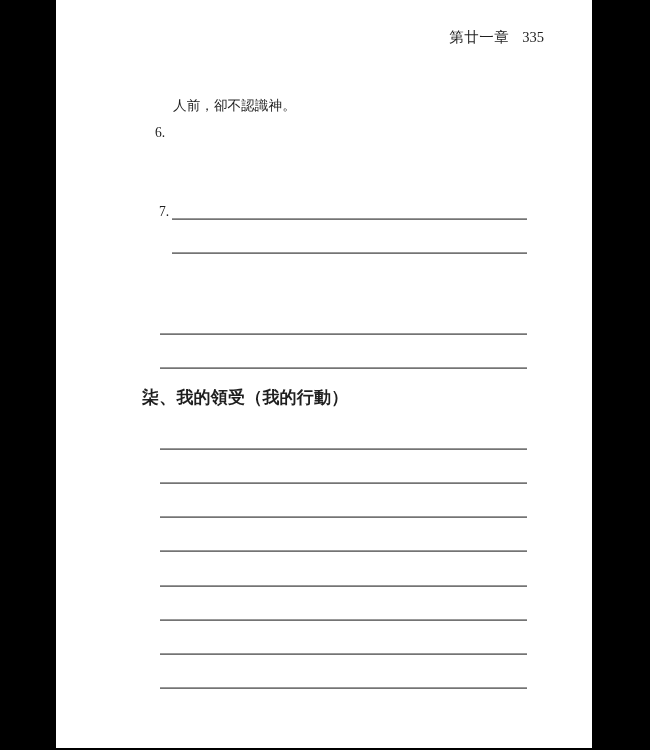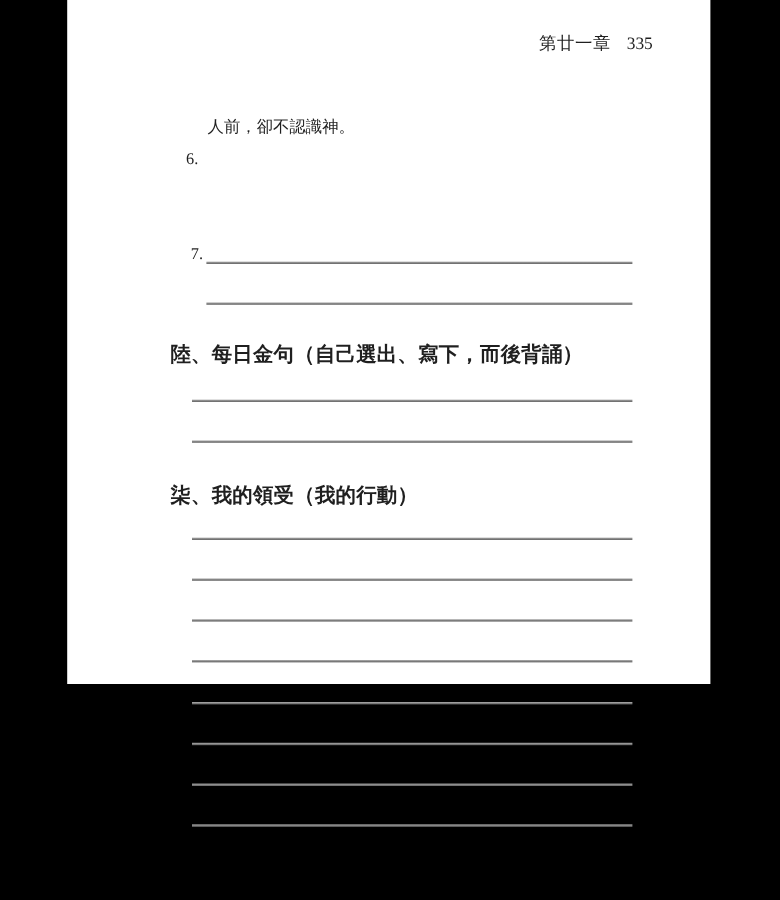--- a/index.html
+++ b/index.html
@@ -13,21 +13,21 @@
   body {
     position:relative;
     background: var(--surround);
     overflow:hidden;
     font-family: "Liberation Serif", "DejaVu Serif", serif;
     color: var(--text);
   }
   .page {
     position:absolute;
     left:56px; top:0;
-    width:536px; height:570px;
+    width:536px; height:748px;
     background: var(--page-bg);
   }
   .running-head {
     position:absolute;
     top:29px; right:48px;
     font-size:14.5px;
     line-height:16px;
     letter-spacing:0.5px;
     white-space:nowrap;
   }
@@ -45,21 +45,21 @@
   .heading {
     position:absolute;
     left:86px;
     font-size:17px;
     font-weight:bold;
     line-height:1.2;
     white-space:nowrap;
     letter-spacing:0.2px;
   }
   .heading-liu { top:286px; }
-  .heading-qi  { top:403px; }
+  .heading-qi  { top:388px; }
   .rules { position:absolute; height:1px; }
   .rules-item7 { left:116px; top:218px; width:355px; }
   .rules-liu   { left:104px; top:333px; width:367px; }
   .rules-qi    { left:104px; top:448px; width:367px; }
   .rule {
     position:absolute;
     left:0; width:100%; height:2px;
     background: linear-gradient(to bottom, #b2b2b2 0%, var(--rule) 55%, #6a6a6a 100%);
   }
 </style>
@@ -77,21 +77,20 @@
   <div class="bodytext item6-num">6.</div>
 
 
   <div class="bodytext item7-num">7.</div>
 
   <div class="rules rules-item7">
       <div class="rule" style="top: 0px;"></div>
       <div class="rule" style="top: 33.5px;"></div>
     </div>
 
-  <h2 class="heading heading-liu">陸、每日金句（自己選出、寫下，而後背誦）</h2>
 
   <div class="rules rules-liu">
       <div class="rule" style="top: 0px;"></div>
       <div class="rule" style="top: 34px;"></div>
     </div>
 
   <h2 class="heading heading-qi">柒、我的領受（我的行動）</h2>
 
   <div class="rules rules-qi">
       <div class="rule" style="top: 0px;"></div>

